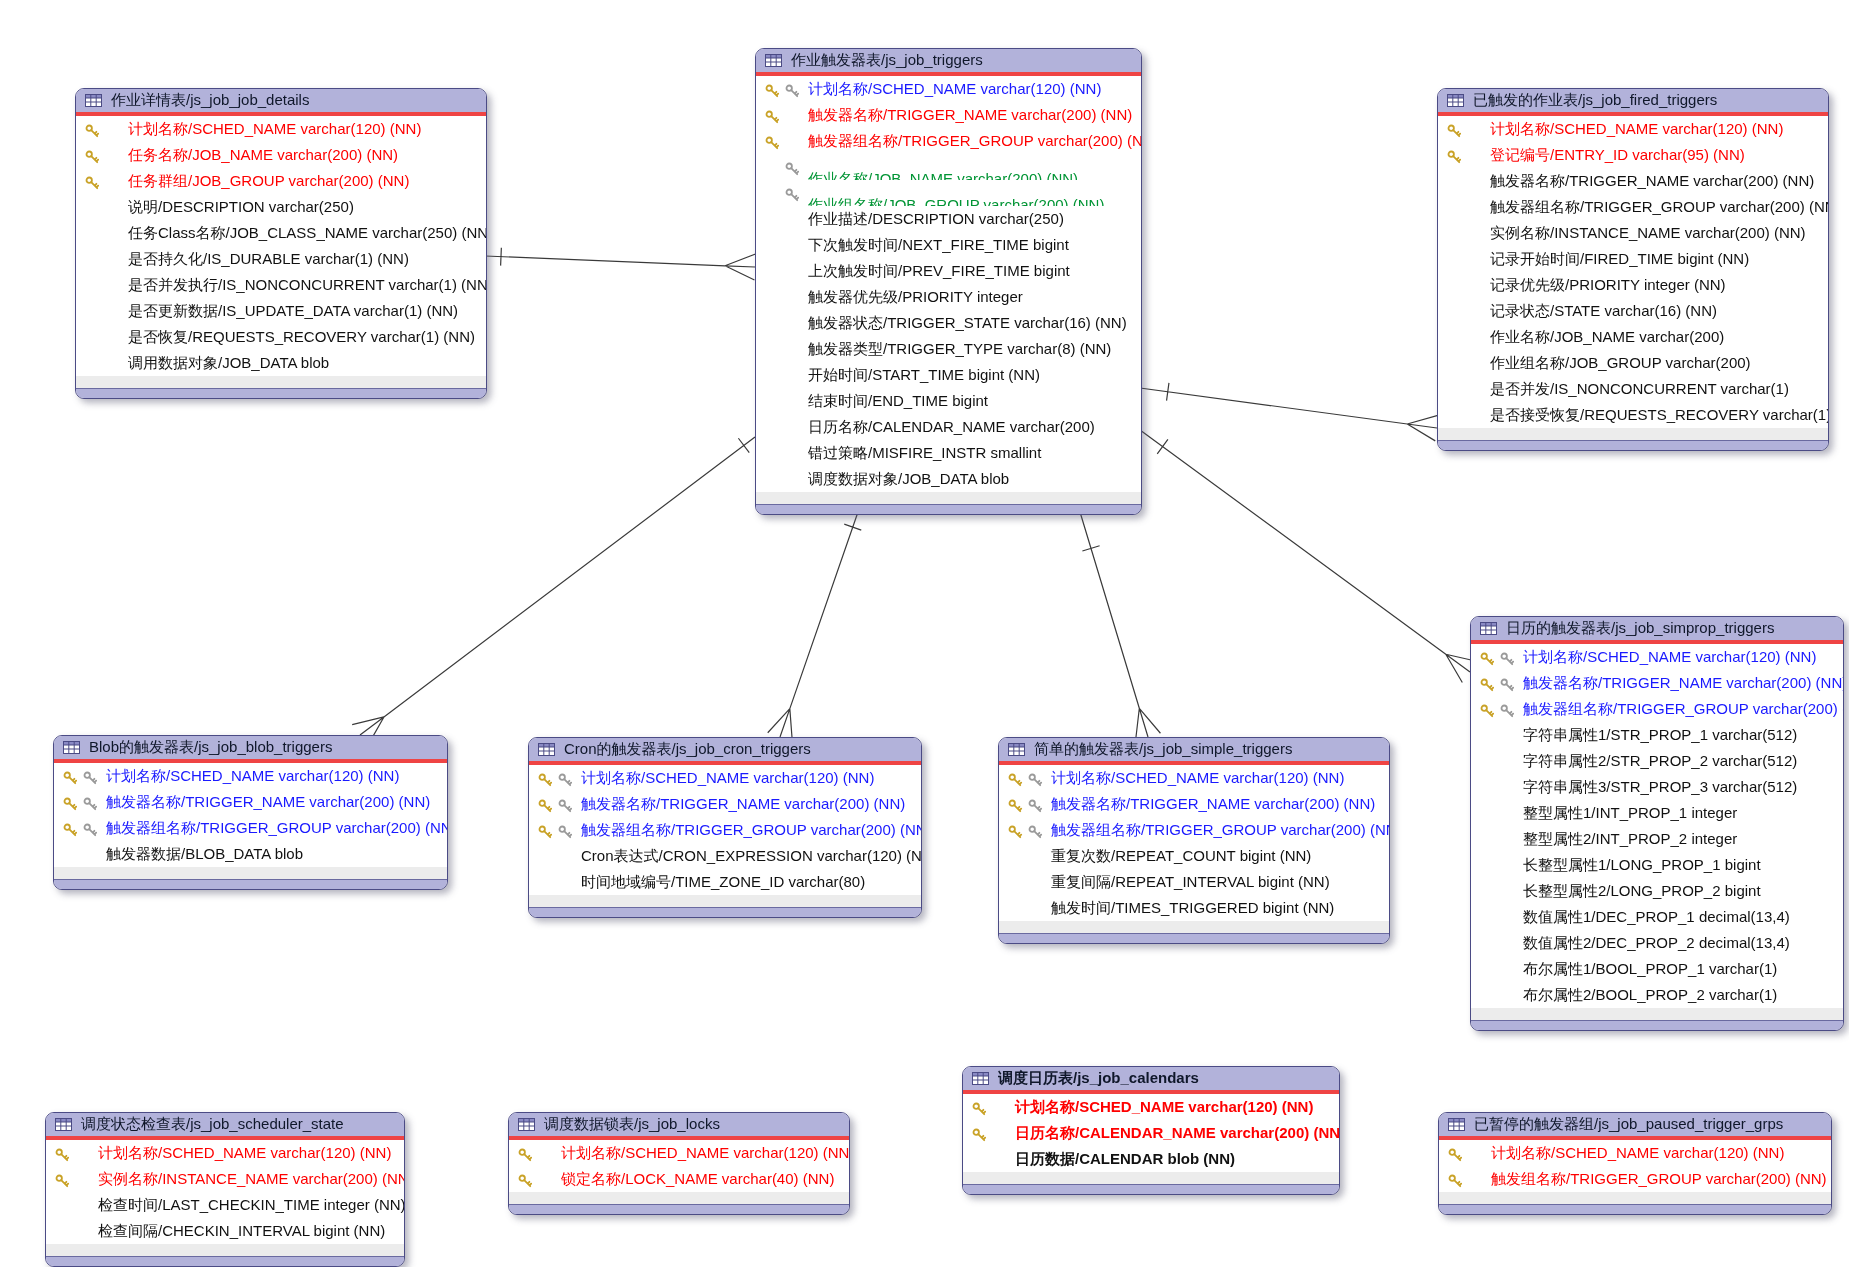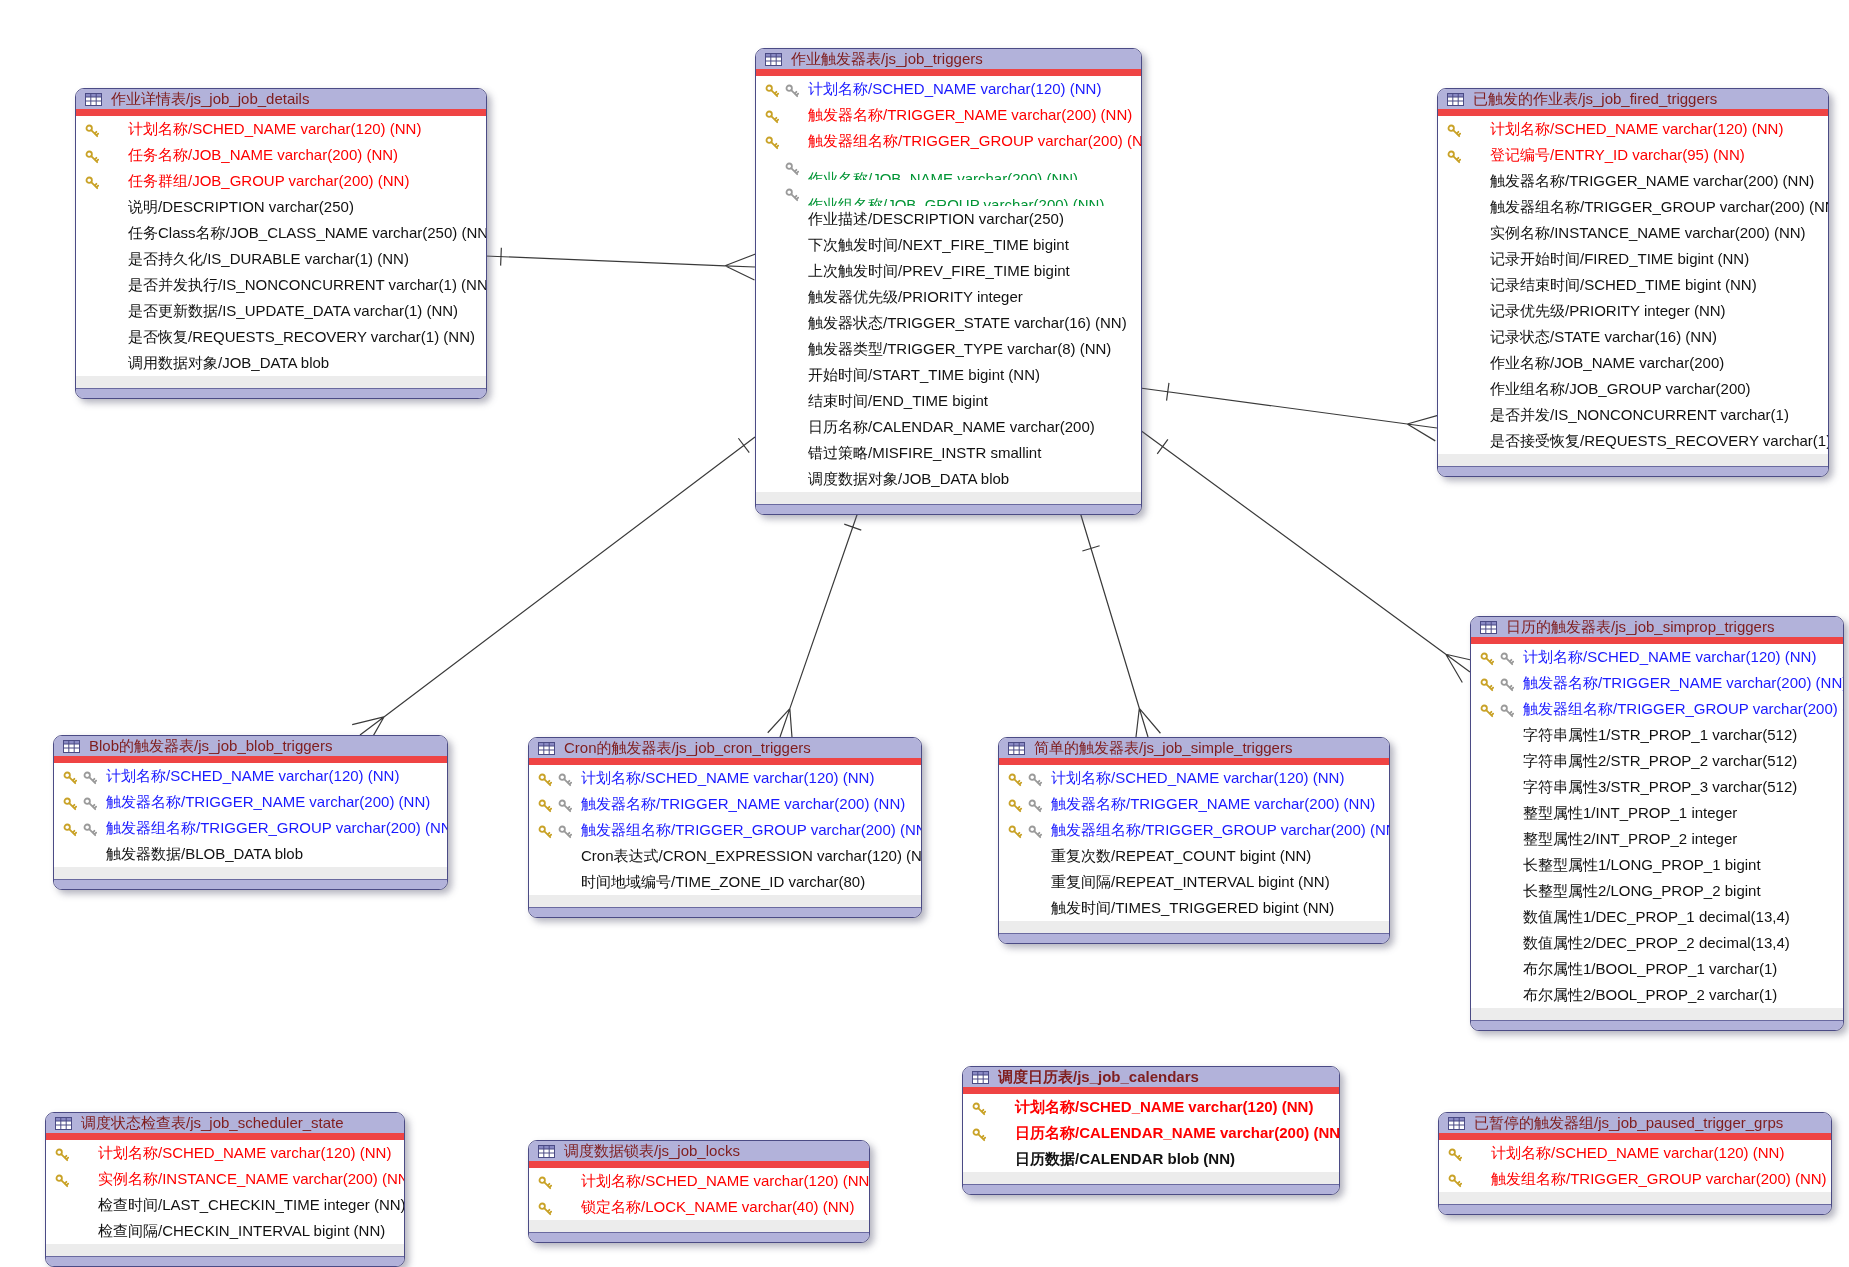--- a/index.html
+++ b/index.html
@@ -1,23 +1,23 @@
 <!DOCTYPE html>
 <html><head>
 <meta charset="utf-8">
 <style>
   html,body{margin:0;padding:0;background:#ffffff;}
   body{font-family:"Liberation Sans","DejaVu Sans",sans-serif;}
   #canvas{position:relative;width:1849px;height:1267px;background:#ffffff;overflow:hidden;}
   #relations{position:absolute;left:0;top:0;width:1849px;height:1267px;}
   .tbl{position:absolute;background:#ffffff;border:1.5px solid #4b4b85;border-radius:9px;
        box-shadow:4px 4px 7px rgba(90,90,115,.45);overflow:hidden;}
-  .tbl-header{height:27px;background:#b2b2da;border-bottom:7px solid #ef4444;
+  .tbl-header{height:27px;background:#b2b2da;border-bottom:4px solid #ef4444;
        display:flex;align-items:center;padding-left:9px;box-sizing:border-box;
-       font-size:15px;color:#7f1d1d;}
+       font-size:15px;color:#0f172a;}
   .tbl-header .ticon{margin-right:9px;display:inline-flex;}
   .tbl-title{white-space:nowrap;overflow:hidden;}
   .tbl-body{background:#fff;}
   .row{position:relative;height:26px;line-height:26px;font-size:15px;white-space:nowrap;overflow:hidden;}
   .row .txt{position:absolute;left:52px;top:0;}
   .row .k1{position:absolute;left:9px;top:5px;}
   .row .k2{position:absolute;left:29px;top:5px;}
   .c-pk{color:#fe0000;}
   .c-pkfk{color:#1a1aff;}
   .c-fk{color:#009434;margin-top:12px;}
@@ -234,23 +234,20 @@
           <div class="row">
             <span class="txt c-plain">触发器组名称/TRIGGER_GROUP varchar(200) (NN)</span>
           </div>
           <div class="row">
             <span class="txt c-plain">实例名称/INSTANCE_NAME varchar(200) (NN)</span>
           </div>
           <div class="row">
             <span class="txt c-plain">记录开始时间/FIRED_TIME bigint (NN)</span>
           </div>
           <div class="row">
-            <span class="txt c-plain">记录结束时间/SCHED_TIME bigint (NN)</span>
-          </div>
-          <div class="row">
             <span class="txt c-plain">记录优先级/PRIORITY integer (NN)</span>
           </div>
           <div class="row">
             <span class="txt c-plain">记录状态/STATE varchar(16) (NN)</span>
           </div>
           <div class="row">
             <span class="txt c-plain">作业名称/JOB_NAME varchar(200)</span>
           </div>
           <div class="row">
             <span class="txt c-plain">作业组名称/JOB_GROUP varchar(200)</span>
@@ -551,21 +548,21 @@
           <div class="row">
             <span class="txt c-plain">检查时间/LAST_CHECKIN_TIME integer (NN)</span>
           </div>
           <div class="row">
             <span class="txt c-plain">检查间隔/CHECKIN_INTERVAL bigint (NN)</span>
           </div>
         </div>
         <div class="tbl-footer"></div>
         <div class="tbl-bottom"></div>
       </div>
-      <div class="tbl" style="left: 528px; top: 1112px; width: 340px; margin-top: 28px;">
+      <div class="tbl" style="left: 508px; top: 1112px; width: 340px;">
         <div class="tbl-header">
           <span class="ticon">
             <svg width="17" height="13" viewBox="0 0 17 13">
               <rect x="0.5" y="0.5" width="16" height="12" fill="#ffffff" stroke="#4b4b85"></rect>
               <rect x="0.5" y="0.5" width="16" height="3.5" fill="#8a8ac4" stroke="#4b4b85"></rect>
               <line x1="5.8" y1="0.5" x2="5.8" y2="12.5" stroke="#4b4b85"></line>
               <line x1="11.2" y1="0.5" x2="11.2" y2="12.5" stroke="#4b4b85"></line>
               <line x1="0.5" y1="8" x2="16.5" y2="8" stroke="#4b4b85"></line>
             </svg>
           </span>

